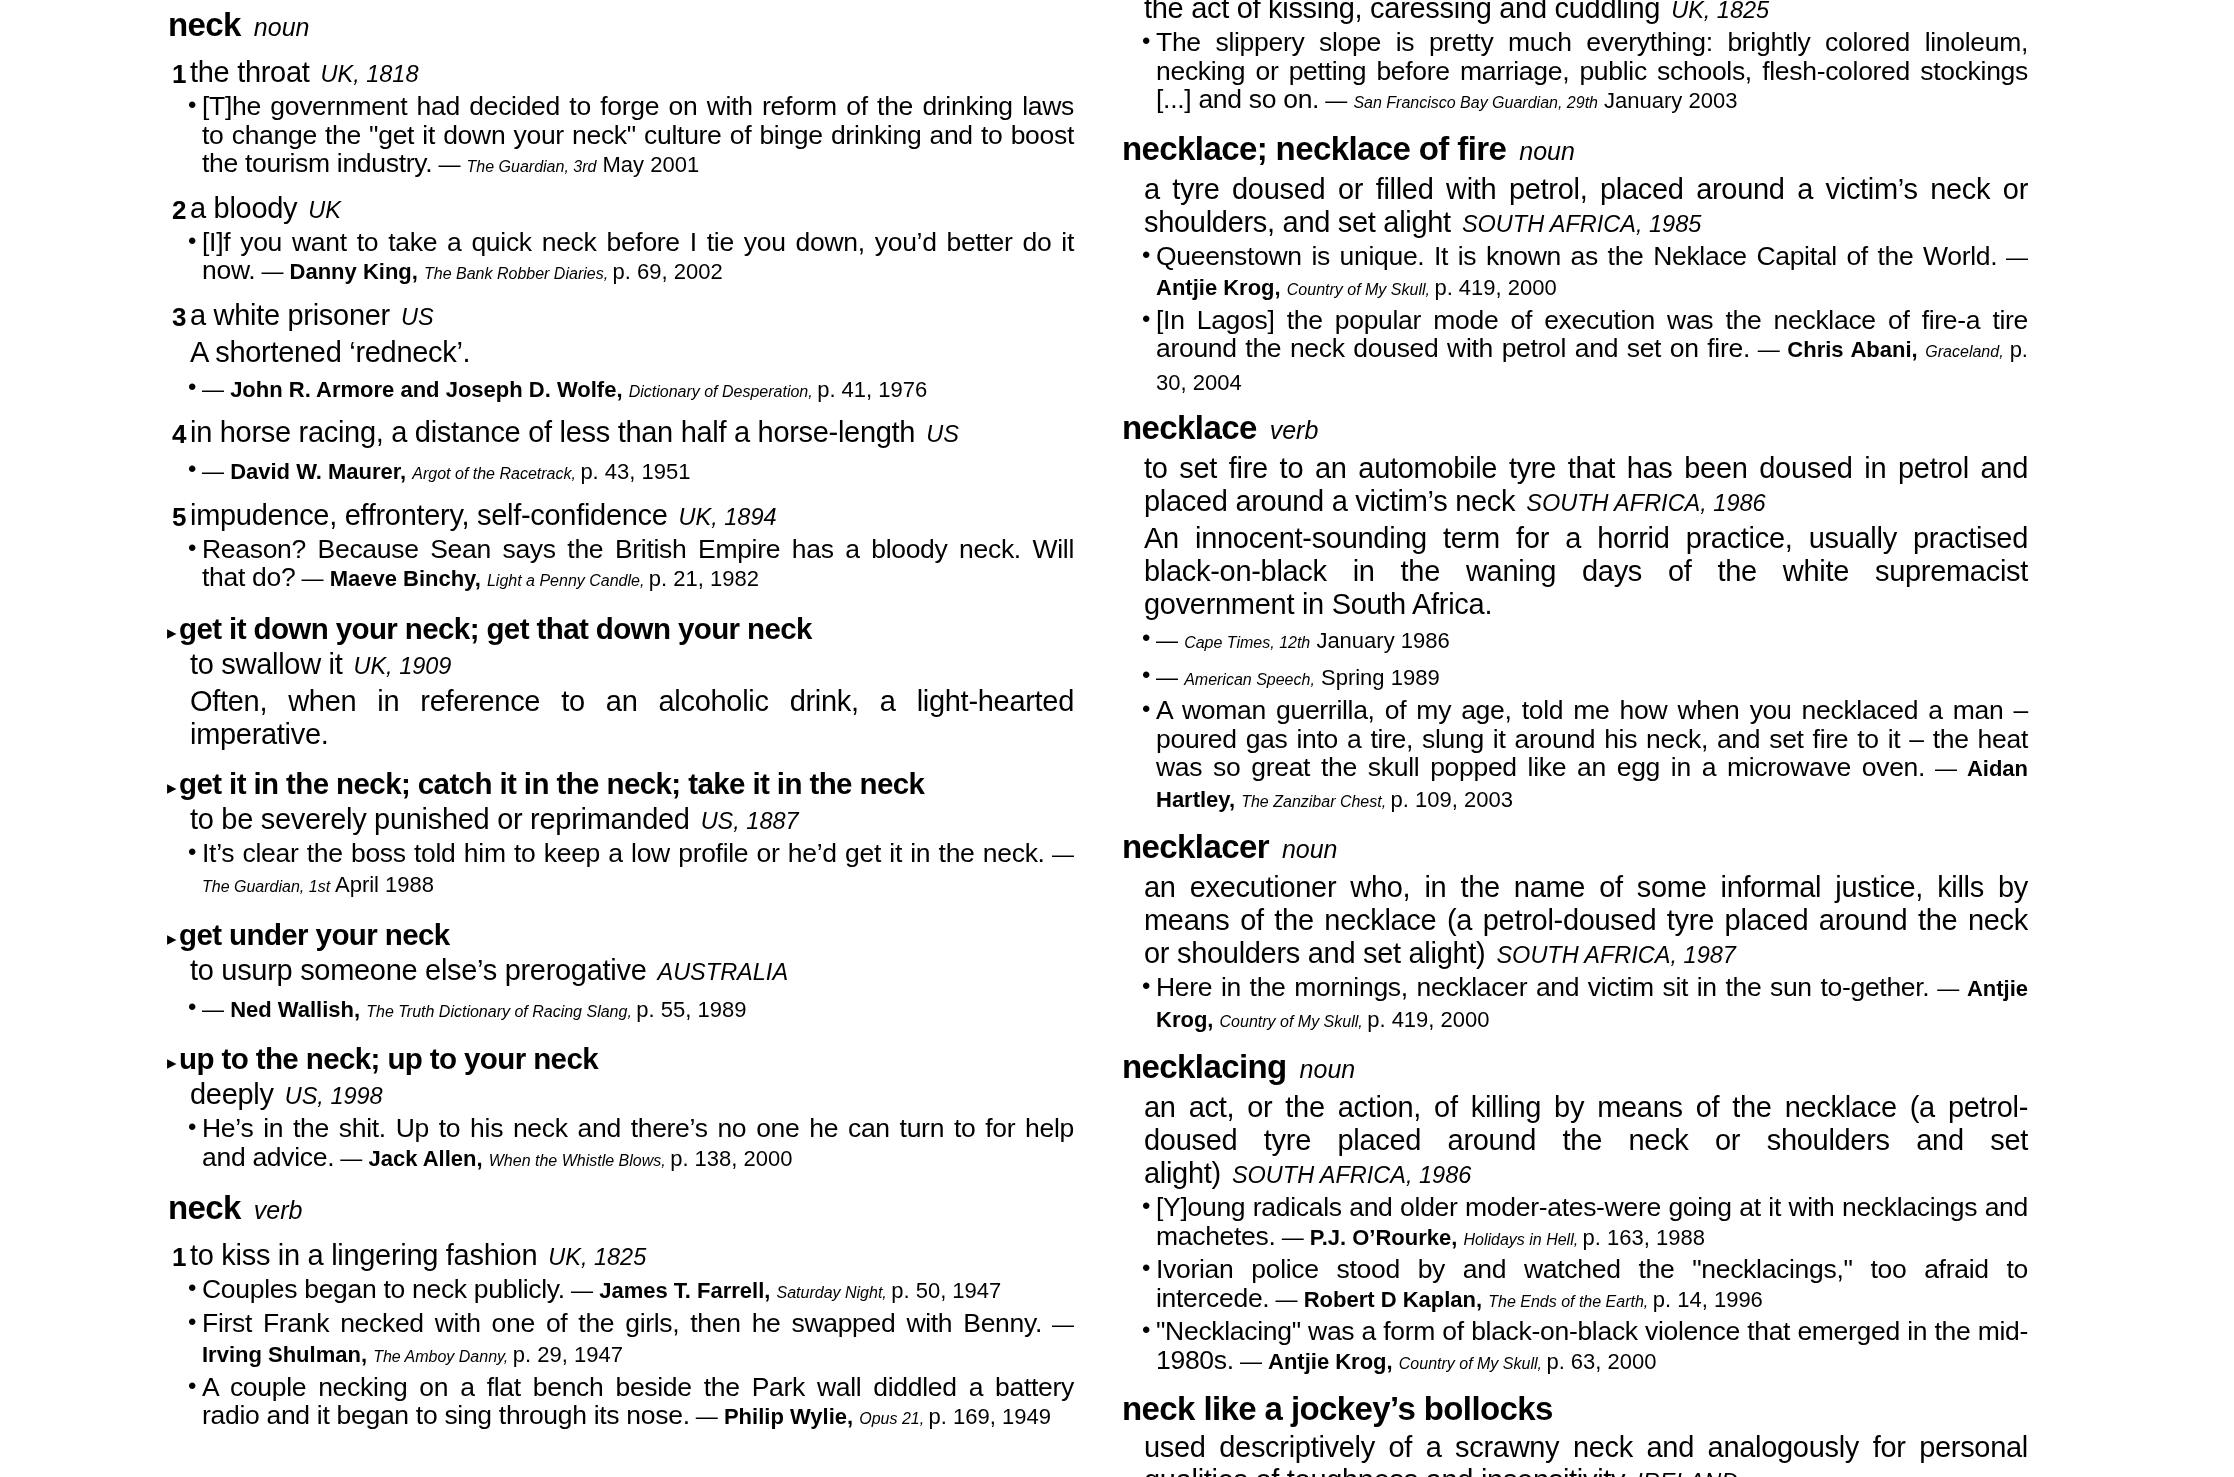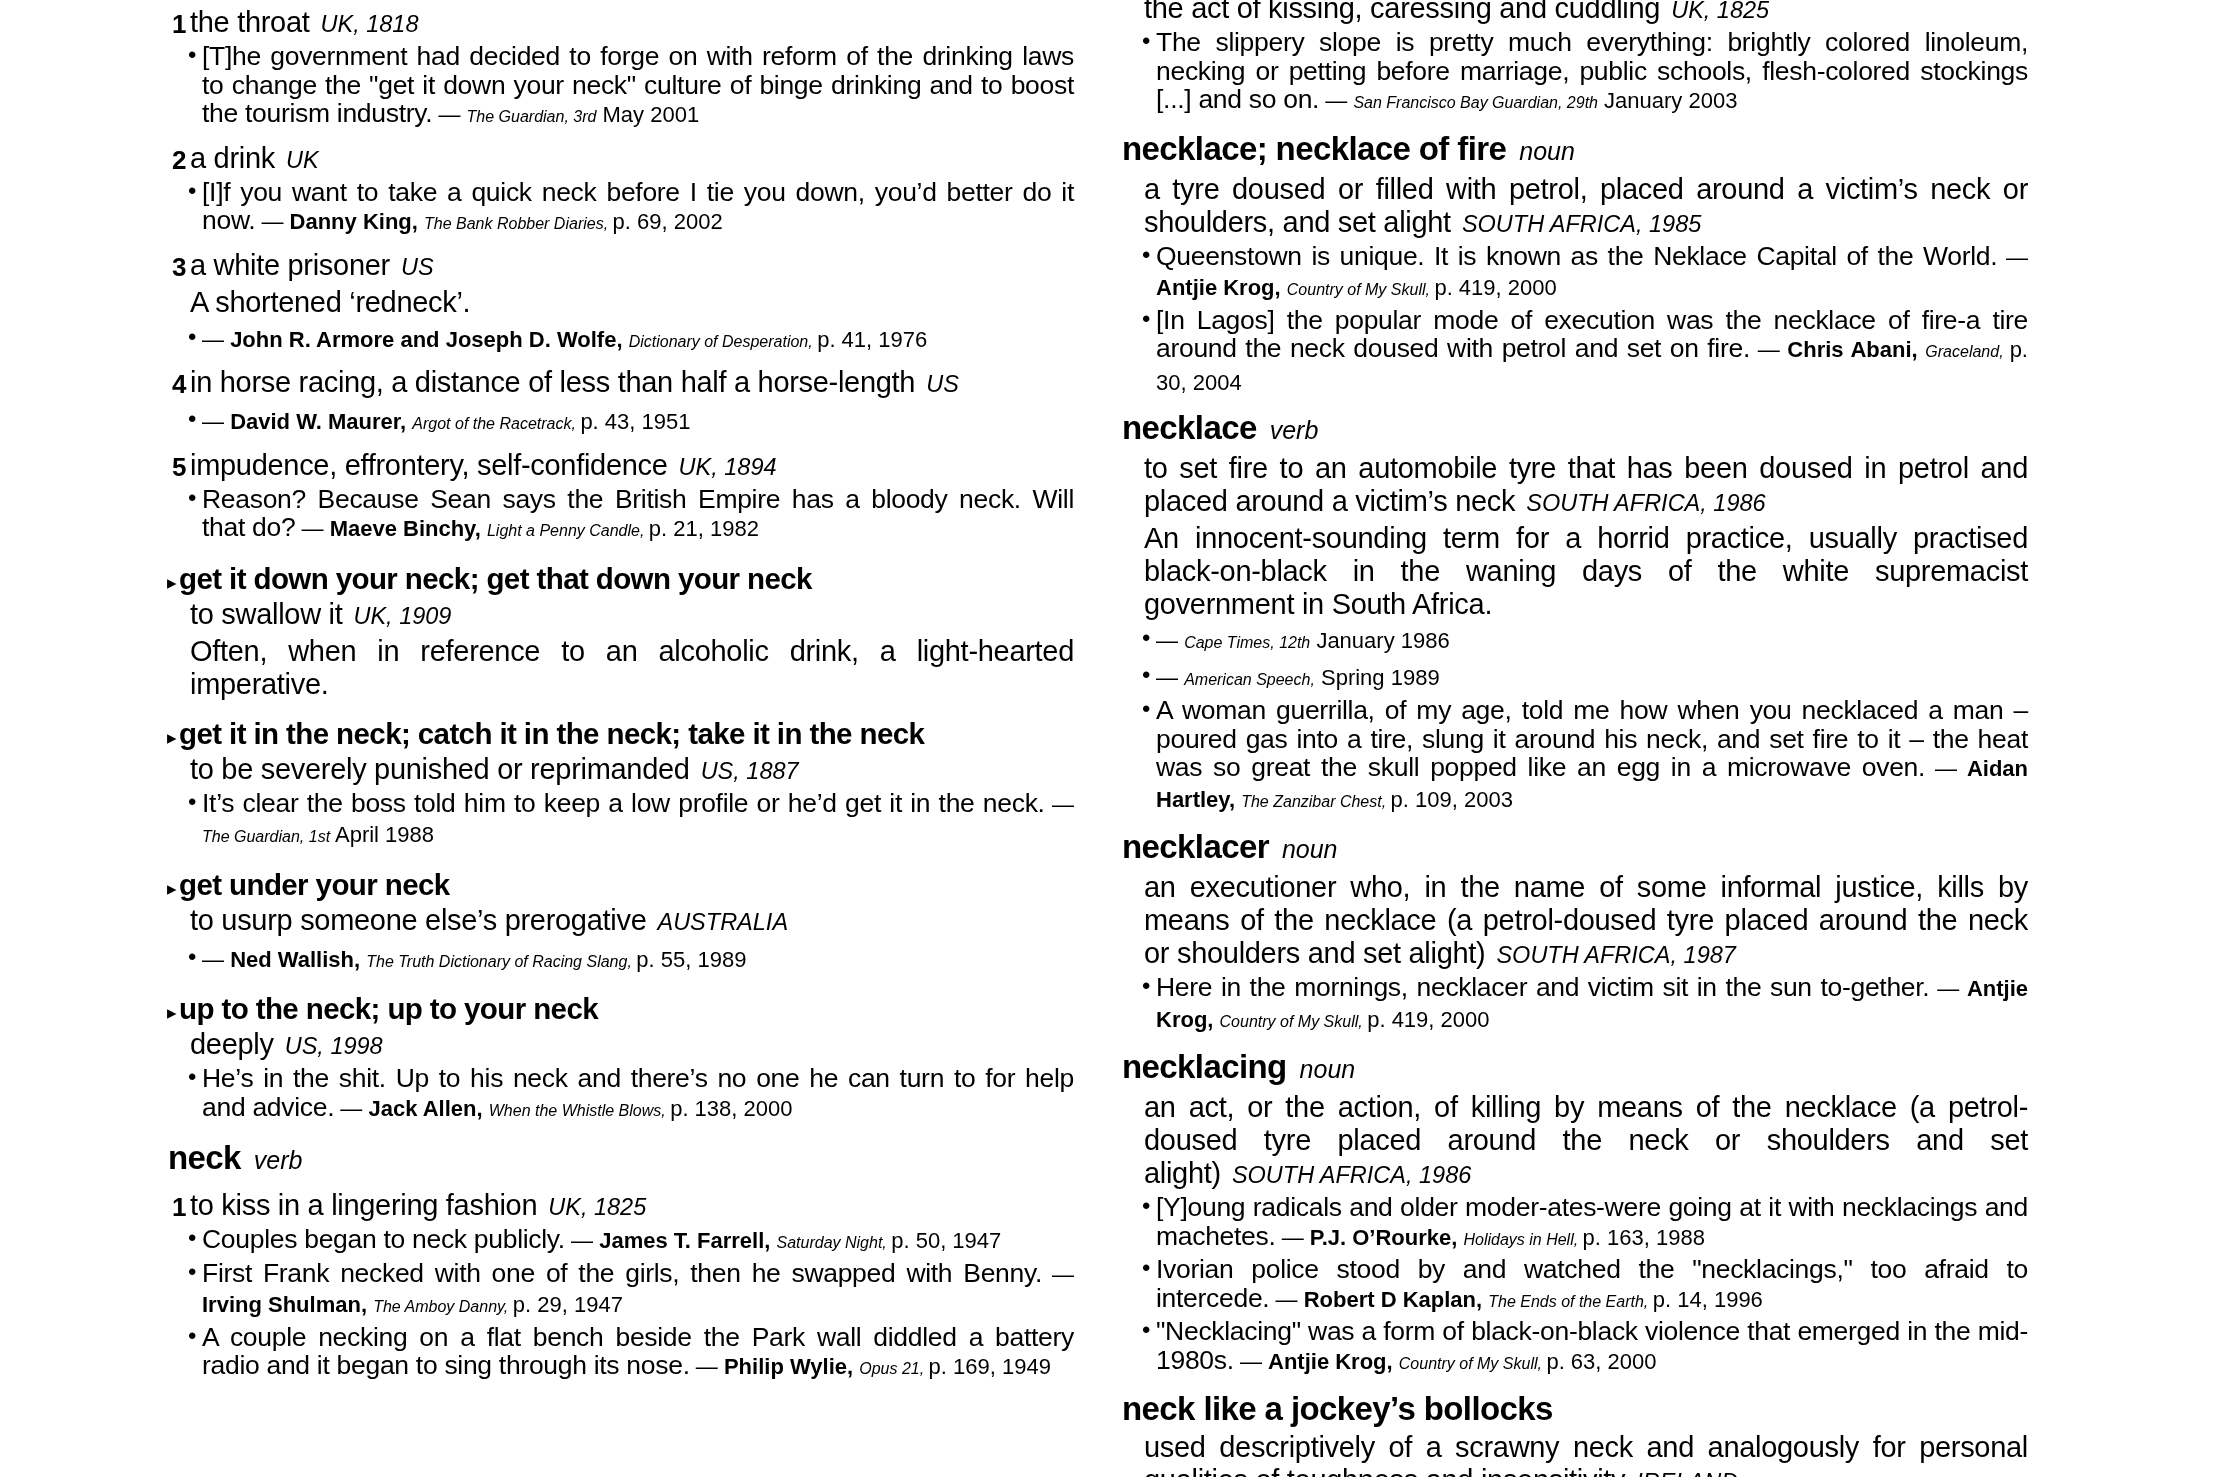--- a/index.html
+++ b/index.html
@@ -40,23 +40,24 @@
   .sc{font-weight:bold;font-size:23px;letter-spacing:0.4px}
 
   .phrase{position:relative;margin:16px 0 0 11px;font-size:29.5px;font-weight:bold;letter-spacing:-0.6px;line-height:34px}
   .phrase .arrow{position:absolute;left:-12px;top:4px;font-size:19px;font-weight:normal;letter-spacing:0}
 </style>
 </head>
 <body>
 
 <div class="page">
   <div id="col-left" class="column">
+      <div class="entry-head"><span class="hw">neck</span><span class="pos">noun</span></div>
       <div class="sense"><span class="num">1</span><span class="stext">the throat</span><span class="tg">UK, 1818</span></div>
       <div class="quote"><span class="bullet">•</span><span class="runs"><span class="qt">[T]he government had decided to forge on with reform of the drinking laws to change the "get it down your neck" culture of binge drinking and to boost the tourism industry.</span><span class="cd"> — </span><span class="ci">The Guardian, 3rd</span><span class="cr"> May 2001</span></span></div>
-      <div class="sense"><span class="num">2</span><span class="stext">a drink</span><span class="tg">UK</span></div>
+      <div class="sense"><span class="num">2</span><span class="stext">a bloody</span><span class="tg">UK</span></div>
       <div class="quote"><span class="bullet">•</span><span class="runs"><span class="qt">[I]f you want to take a quick neck before I tie you down, you’d better do it now.</span><span class="cd"> — </span><span class="cb">Danny King, </span><span class="ci">The Bank Robber Diaries, </span><span class="cr">p. 69, 2002</span></span></div>
       <div class="sense"><span class="num">3</span><span class="stext">a white prisoner</span><span class="tg">US</span></div>
       <div class="note"><span class="pt">A shortened ‘redneck’.</span></div>
       <div class="cite"><span class="bullet">•</span><span class="runs"><span class="cd"> — </span><span class="cb">John R. Armore and Joseph D. Wolfe, </span><span class="ci">Dictionary of Desperation, </span><span class="cr">p. 41, 1976</span></span></div>
       <div class="sense"><span class="num">4</span><span class="stext">in horse racing, a distance of less than half a horse-length</span><span class="tg">US</span></div>
       <div class="cite"><span class="bullet">•</span><span class="runs"><span class="cd"> — </span><span class="cb">David W. Maurer, </span><span class="ci">Argot of the Racetrack, </span><span class="cr">p. 43, 1951</span></span></div>
       <div class="sense"><span class="num">5</span><span class="stext">impudence, effrontery, self-confidence</span><span class="tg">UK, 1894</span></div>
       <div class="quote"><span class="bullet">•</span><span class="runs"><span class="qt">Reason? Because Sean says the British Empire has a bloody neck. Will that do?</span><span class="cd"> — </span><span class="cb">Maeve Binchy, </span><span class="ci">Light a Penny Candle, </span><span class="cr">p. 21, 1982</span></span></div>
       <div class="phrase"><span class="arrow">▸</span><span class="ptext">get it down your neck; get that down your neck</span></div>
       <div class="def"><span class="dtext">to swallow it</span><span class="tg">UK, 1909</span></div>

